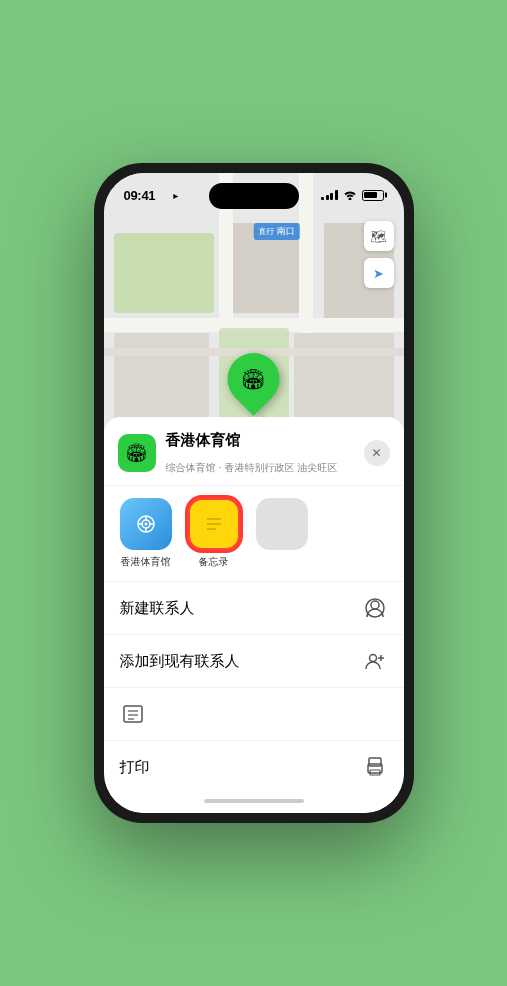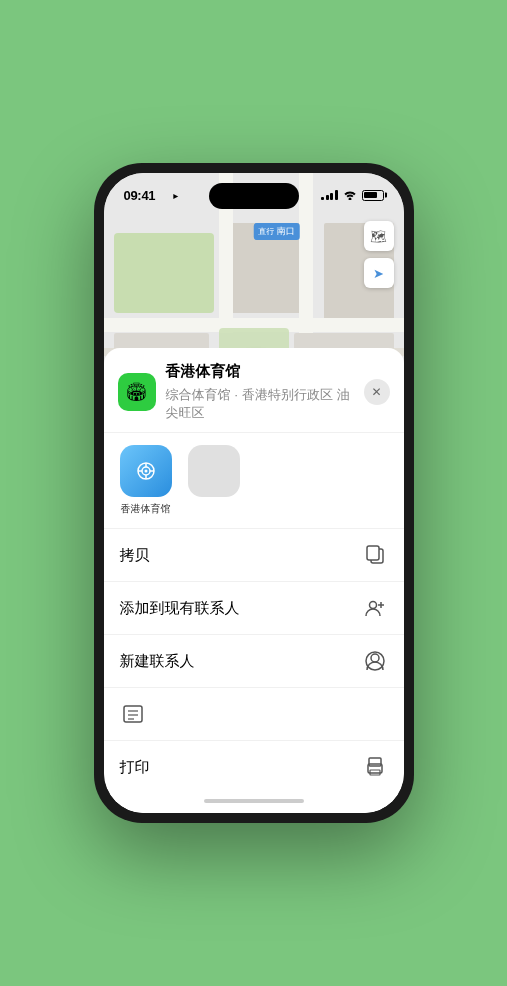--- a/index.html
+++ b/index.html
@@ -247,23 +247,23 @@
     }
     .venue-info {
       flex: 1;
     }
     .venue-name {
       font-size: 15px;
       font-weight: 600;
       color: #000;
     }
     .venue-sub {
-      font-size: 13px;
+      font-size: 10px;
       color: #888;
-      margin-top: 5px;
+      margin-top: 11px;
     }
     .close-btn {
       width: 26px;
       height: 26px;
       background: #e8e8e8;
       border-radius: 50%;
       display: flex;
       align-items: center;
       justify-content: center;
       font-size: 12px;
@@ -460,63 +460,65 @@
               <line x1="13" y1="17" x2="13" y2="21" stroke="white" stroke-width="1.5"></line>
               <line x1="5" y1="13" x2="9" y2="13" stroke="white" stroke-width="1.5"></line>
               <line x1="17" y1="13" x2="21" y2="13" stroke="white" stroke-width="1.5"></line>
             </svg>
           </div>
           <span class="share-label">香港体育馆</span>
         </div>
 
 
 
+        <div class="share-item">
+          <div class="share-icon notes notes-selected">
+            <svg width="30" height="30" viewBox="0 0 30 30" fill="none">
+              <rect x="4" y="2" width="22" height="26" rx="3" fill="#ffd60a"></rect>
+              <line x1="8" y1="10" x2="22" y2="10" stroke="#c9a800" stroke-width="1.5"></line>
+              <line x1="8" y1="15" x2="22" y2="15" stroke="#c9a800" stroke-width="1.5"></line>
+              <line x1="8" y1="20" x2="17" y2="20" stroke="#c9a800" stroke-width="1.5"></line>
+            </svg>
+          </div>
+          <span class="share-label">备忘录</span>
+        </div>
 
         <div class="share-item">
           <div class="share-icon more">
             
           </div>
 
         </div>
       </div>
 
+
       <div class="action-row">
-        <span class="action-label">拷贝</span>
+        <span class="action-label">新建联系人</span>
         <div class="action-icon">
           <svg width="22" height="22" viewBox="0 0 22 22" fill="none">
-            <rect x="7" y="5" width="12" height="14" rx="2" stroke="#555" stroke-width="1.5" fill="none"></rect>
-            <rect x="3" y="2" width="12" height="14" rx="2" stroke="#555" stroke-width="1.5" fill="white"></rect>
+            <circle cx="11" cy="8" r="4" stroke="#555" stroke-width="1.5" fill="none"></circle>
+            <path d="M3 20c0-4.418 3.582-8 8-8s8 3.582 8 8" stroke="#555" stroke-width="1.5" fill="none"></path>
+            <circle cx="11" cy="11" r="9" stroke="#555" stroke-width="1.5" fill="none"></circle>
           </svg>
         </div>
       </div>
 
       <div class="action-row">
         <span class="action-label">添加到现有联系人</span>
         <div class="action-icon">
           <svg width="22" height="22" viewBox="0 0 22 22" fill="none">
             <circle cx="9" cy="8" r="3.5" stroke="#555" stroke-width="1.5" fill="none"></circle>
             <path d="M2 19c0-3.866 3.134-7 7-7s7 3.134 7 7" stroke="#555" stroke-width="1.5" fill="none"></path>
             <line x1="17" y1="5" x2="17" y2="11" stroke="#555" stroke-width="1.5"></line>
             <line x1="14" y1="8" x2="20" y2="8" stroke="#555" stroke-width="1.5"></line>
           </svg>
         </div>
       </div>
 
       <div class="action-row">
-        <span class="action-label">新建联系人</span>
-        <div class="action-icon">
-          <svg width="22" height="22" viewBox="0 0 22 22" fill="none">
-            <circle cx="11" cy="8" r="4" stroke="#555" stroke-width="1.5" fill="none"></circle>
-            <path d="M3 20c0-4.418 3.582-8 8-8s8 3.582 8 8" stroke="#555" stroke-width="1.5" fill="none"></path>
-            <circle cx="11" cy="11" r="9" stroke="#555" stroke-width="1.5" fill="none"></circle>
-          </svg>
-        </div>
-      </div>
-
-      <div class="action-row">
         <div class="action-icon">
           <svg width="22" height="22" viewBox="0 0 22 22" fill="none">
             <rect x="2" y="3" width="18" height="16" rx="2" stroke="#555" stroke-width="1.5" fill="none"></rect>
             <line x1="6" y1="8" x2="16" y2="8" stroke="#555" stroke-width="1.2"></line>
             <line x1="6" y1="12" x2="16" y2="12" stroke="#555" stroke-width="1.2"></line>
             <line x1="6" y1="16" x2="12" y2="16" stroke="#555" stroke-width="1.2"></line>
           </svg>
         </div>
       </div>
 

